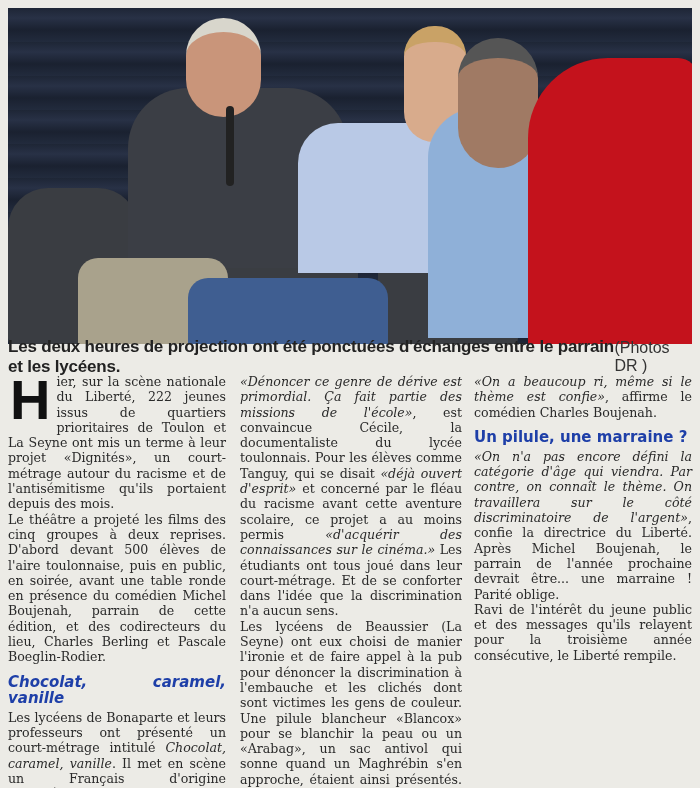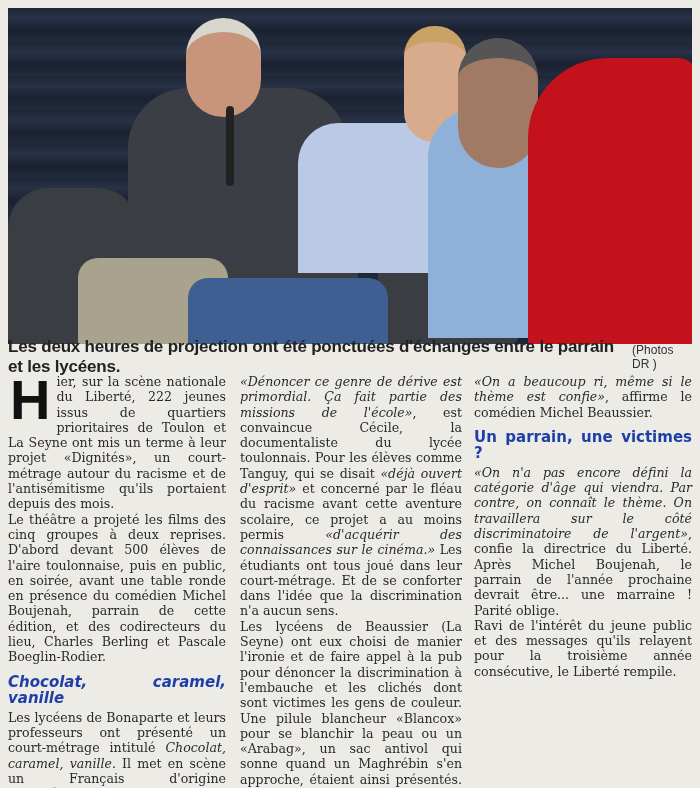--- a/index.html
+++ b/index.html
@@ -19,21 +19,21 @@
     background: repeating-linear-gradient(180deg, #1e2636 0px, #283146 10px, #1a2130 22px, #222b3d 34px);
   }
   .seat { position: absolute; border-radius: 40px 40px 10px 10px; background: #3a3d42; }
   .person { position: absolute; }
   .caption {
     position: absolute; left: 8px; top: 346px; width: 684px; height: 22px;
     font-family: "Liberation Sans", sans-serif;
     display: flex; justify-content: space-between; align-items: center;
   }
   .caption .text { font-weight: bold; font-size: 17px; color: #222; letter-spacing: -0.2px; }
-  .caption .credit { font-size: 12px; color: #333; }
+  .caption .credit { font-size: 16px; color: #333; }
   .col {
     position: absolute; top: 374px; font-size: 12.6px; line-height: 15.3px;
     text-align: justify; hyphens: manual;
   }
   .col1 { left: 8px; width: 218px; }
   .col2 { left: 240px; width: 222px; }
   .col3 { left: 474px; width: 218px; }
   .col p { margin: 0; }
   .dropcap {
     float: left; font-family: "Liberation Sans", sans-serif; font-weight: bold;
@@ -85,17 +85,17 @@
   <div class="subhead">Chocolat, caramel, vanille</div>
   <p><span>Les lycéens de Bonaparte et leurs professeurs ont présenté un court-métrage intitulé </span><em>Chocolat, caramel, vanille</em><span>. Il met en scène un Français d'origine maghrébine, Mohammed, stigmatisé à l'entrée puis à l'intérieur d'une salle de concert par des videurs et des jeunes.</span></p>
 </div>
 
 <div class="col col2">
   <p><em>«Dénoncer ce genre de dérive est primordial. Ça fait partie des missions de l'école»</em><span>, est convaincue Cécile, la documentaliste du lycée toulonnais. Pour les élèves comme Tanguy, qui se disait </span><em>«déjà ouvert d'esprit»</em><span> et concerné par le fléau du racisme avant cette aventure scolaire, ce projet a au moins permis </span><em>«d'acquérir des connaissances sur le cinéma.»</em><span> Les étudiants ont tous joué dans leur court-métrage. Et de se conforter dans l'idée que la discrimination n'a aucun sens.</span></p>
   <p>Les lycéens de Beaussier (La Seyne) ont eux choisi de manier l'ironie et de faire appel à la pub pour dénoncer la discrimination à l'embauche et les clichés dont sont victimes les gens de couleur. Une pilule blancheur «Blancox» pour se blanchir la peau ou un «Arabag», un sac antivol qui sonne quand un Maghrébin s'en approche, étaient ainsi présentés. Une façon de se moquer d'un vrai drame du quotidien. </p>
 </div>
 
 <div class="col col3">
-  <p><em>«On a beaucoup ri, même si le thème est confie»</em><span>, affirme le comédien Michel Beaussier.</span></p>
-  <div class="subhead upright">Un parrain, une victimes ?</div>
+  <p><em>«On a beaucoup ri, même si le thème est confie»</em><span>, affirme le comédien Charles Boujenah.</span></p>
+  <div class="subhead upright">Un pilule, une marraine ?</div>
   <p><em>«On n'a pas encore défini la catégorie d'âge qui viendra. Par contre, on connaît le thème. On travaillera sur le côté discriminatoire de l'argent»</em><span>, confie la directrice du Liberté. Après Michel Boujenah, le parrain de l'année prochaine devrait être... une marraine ! Parité oblige.</span></p>
   <p>Ravi de l'intérêt du jeune public et des messages qu'ils relayent pour la troisième année consécutive, le Liberté rempile.</p>
 </div>
 
 </body></html>

